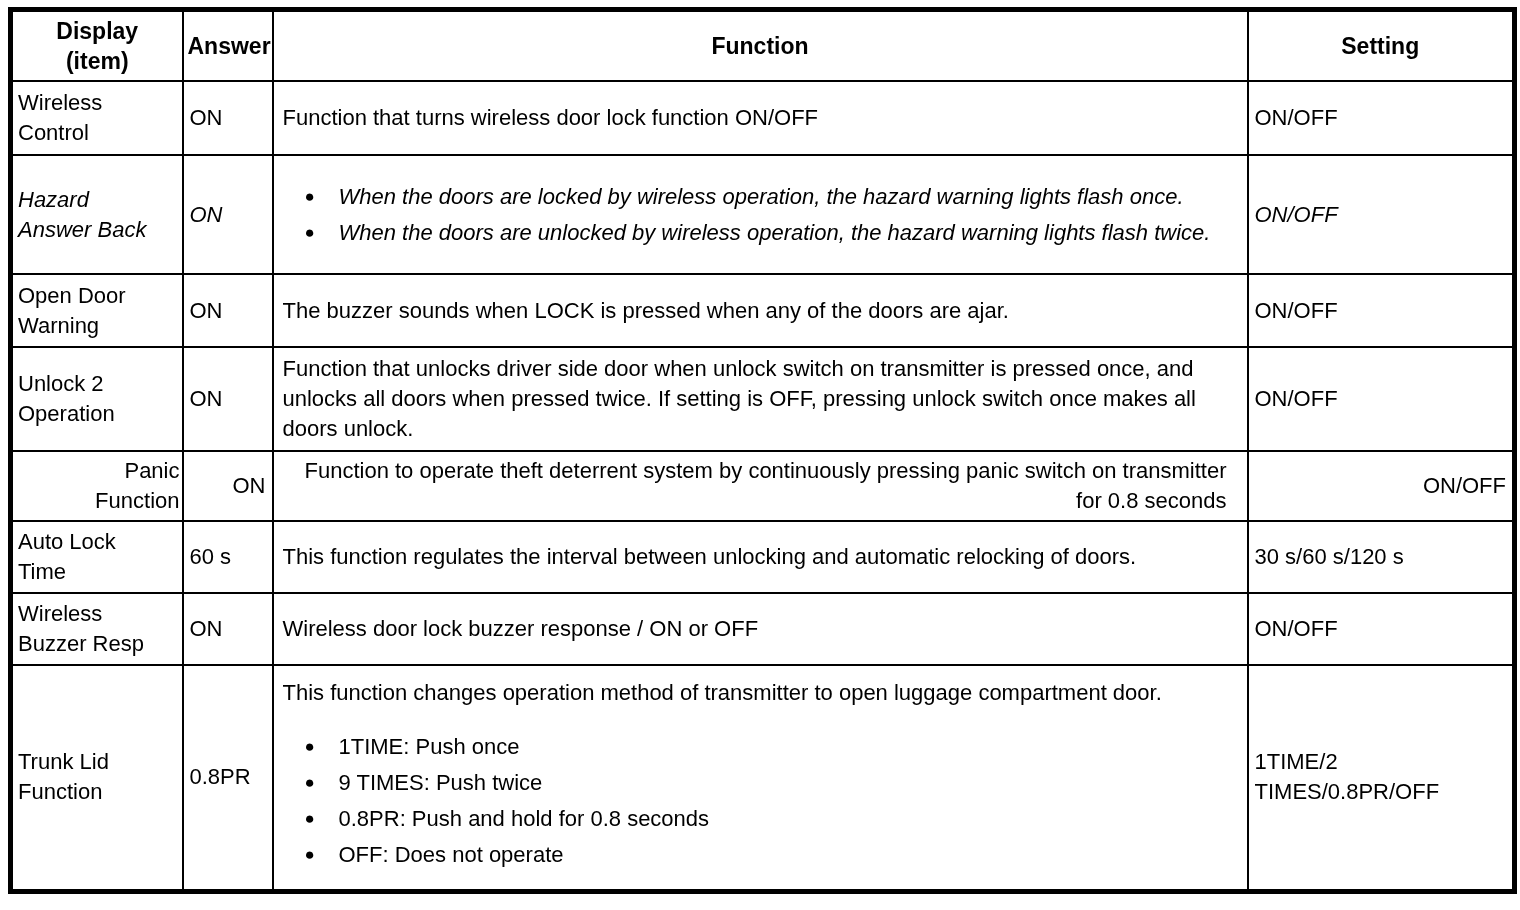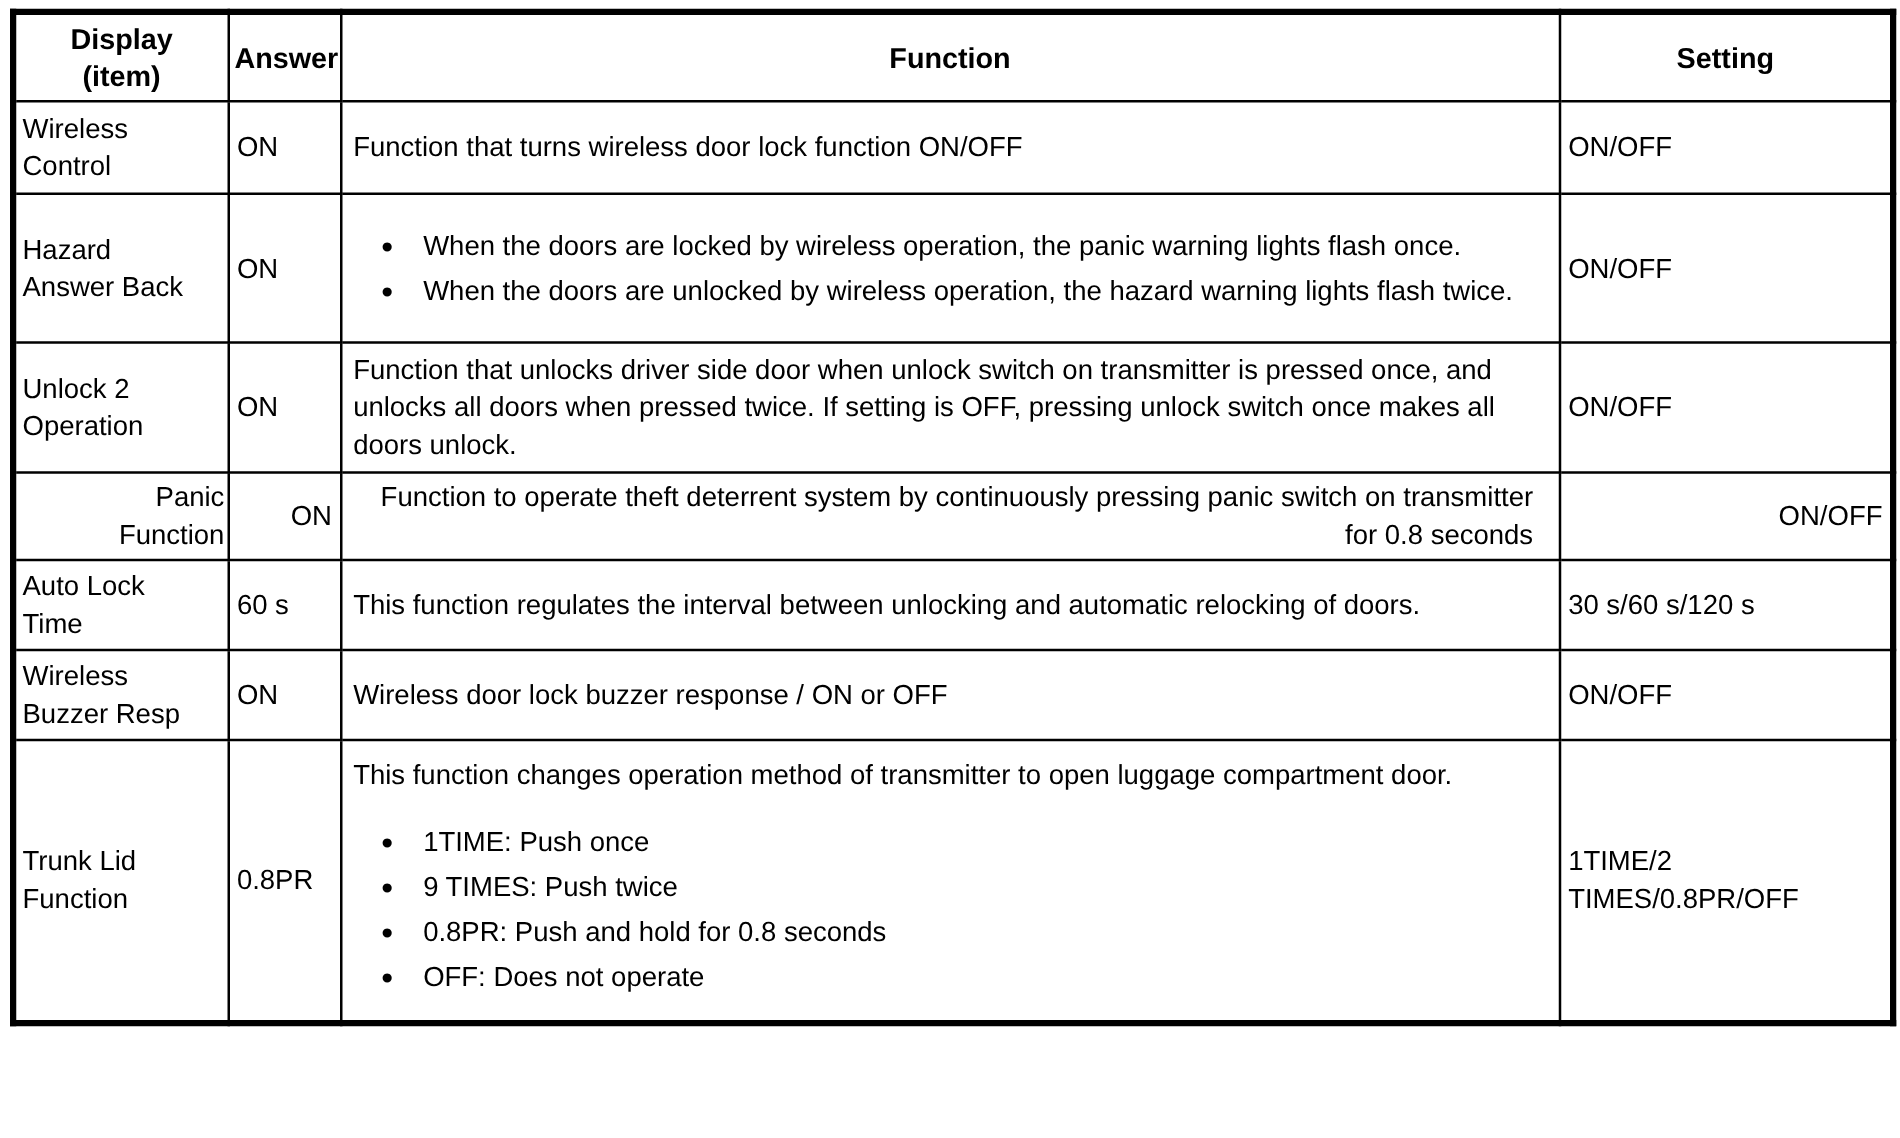--- a/index.html
+++ b/index.html
@@ -106,29 +106,38 @@
   <tbody>
       <tr style="height: 74px;">
         <td class="display">Wireless
 Control</td>
         <td class="default">ON</td>
         <td class="func">
           <p>Function that turns wireless door lock function ON/OFF</p>
         </td>
         <td class="setting">ON/OFF</td>
       </tr>
-      <tr style="height: 119px;">
+      <tr style="height: 119px; font-style: italic;">
         <td class="display">Hazard
 Answer Back</td>
         <td class="default">ON</td>
         <td class="func">
           <ul class="bullets">
-            <li>When the doors are locked by wireless operation, the panic warning lights flash once.</li>
+            <li>When the doors are locked by wireless operation, the hazard warning lights flash once.</li>
             <li>When the doors are unlocked by wireless operation, the hazard warning lights flash twice.</li>
           </ul>
+        </td>
+        <td class="setting">ON/OFF</td>
+      </tr>
+      <tr style="height: 73px;">
+        <td class="display">Open Door
+Warning</td>
+        <td class="default">ON</td>
+        <td class="func">
+          <p>The buzzer sounds when LOCK is pressed when any of the doors are ajar.</p>
         </td>
         <td class="setting">ON/OFF</td>
       </tr>
       <tr style="height: 104px;">
         <td class="display">Unlock 2
 Operation</td>
         <td class="default">ON</td>
         <td class="func">
           <p>Function that unlocks driver side door when unlock switch on transmitter is pressed once, and unlocks all doors when pressed twice. If setting is OFF, pressing unlock switch once makes all doors unlock.</p>
         </td>

